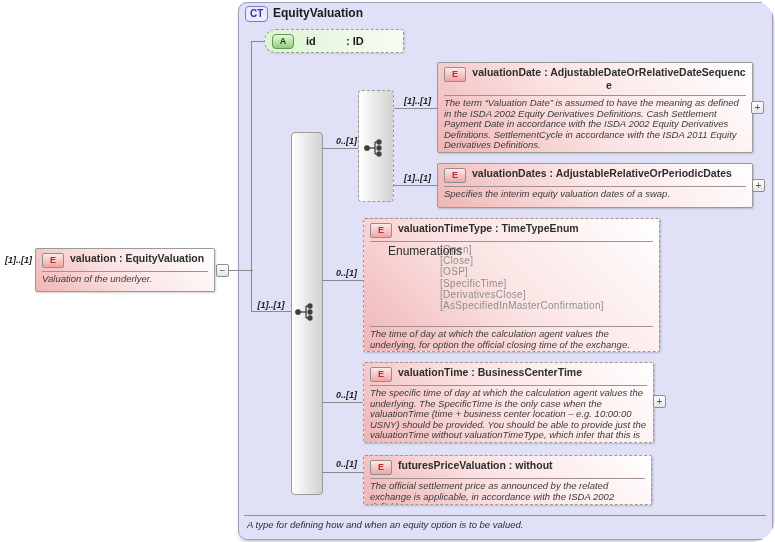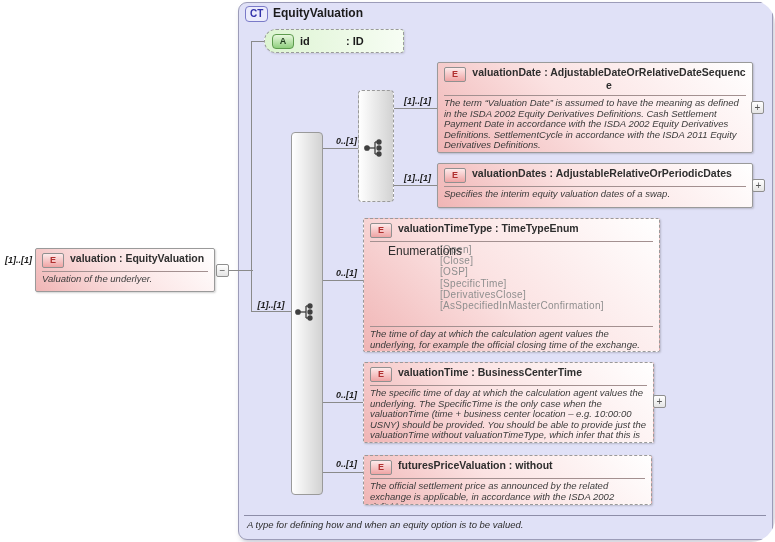--- a/index.html
+++ b/index.html
@@ -44,21 +44,21 @@
   .enum-list{margin-left:70px;}
   .enum-val{font-size:10px;color:#8f8f8f;line-height:11.2px;letter-spacing:.3px;}
   
   .attr{position:absolute;left:264px;top:29px;width:140px;height:24px;box-sizing:border-box;
         border:1px dashed #9a9a9a;border-radius:12px 3px 3px 12px;
         background:linear-gradient(90deg,#ddf4d2,#f7fdf4);display:flex;align-items:center;
         box-shadow:1px 1px 2px rgba(0,0,0,.12);}
   .badge-a{width:20px;height:13px;line-height:13px;text-align:center;font-size:9px;font-weight:bold;
            color:#1e3a1e;border:1px solid #5d9b4e;background:linear-gradient(#e8f8de,#90cf7f);
            border-radius:4px;margin-left:7px;}
-  .attr-name{font-size:11px;font-weight:bold;color:#1b1b1b;margin-left:6px;}
+  .attr-name{font-size:11px;font-weight:bold;color:#1b1b1b;margin-left:12px;}
   .attr-type{font-size:11px;font-weight:bold;color:#1b1b1b;position:absolute;left:81px;}
   
   .pm-btn{position:absolute;width:13px;height:13px;box-sizing:border-box;text-align:center;
           line-height:11px;font-size:10px;color:#555;background:linear-gradient(#ffffff,#e4e4e4);
           border:1px solid #8f8f8f;border-radius:2px;cursor:pointer;}
   
   .footer-line{position:absolute;left:244px;top:515px;width:522px;height:1px;background:#8d8da8;}
   .footer-ann{position:absolute;left:247px;top:519px;font-size:9.5px;font-style:italic;color:#2e2e2e;}
 </style>
 </head>
@@ -165,21 +165,21 @@
       <div class="enum-list">
         <div class="enum-val">[Open]</div>
         <div class="enum-val">[Close]</div>
         <div class="enum-val">[OSP]</div>
         <div class="enum-val">[SpecificTime]</div>
         <div class="enum-val">[DerivativesClose]</div>
         <div class="enum-val">[AsSpecifiedInMasterConfirmation]</div>
       </div>
     </div>
     <div class="sep"></div>
-    <div class="ann">The time of day at which the calculation agent values the underlying, for example the official closing time of the exchange.</div>
+    <div class="ann">The time of day at which the calculation agent values the underlying, for option the official closing time of the exchange.</div>
   </div>
 
   <div class="node dashed" style="left:363px;top:362px;width:291px;height:81px;">
     <div class="node-head">
       <span class="badge-e">E</span>
       <span class="node-title">valuationTime : BusinessCenterTime</span>
     </div>
     <div class="sep"></div>
     <div class="ann">The specific time of day at which the calculation agent values the underlying. The SpecificTime is the only case when the valuationTime (time + business center location – e.g. 10:00:00 USNY) should be provided. You should be able to provide just the valuationTime without valuationTimeType, which infer that this is a specific time.</div>
   </div>

